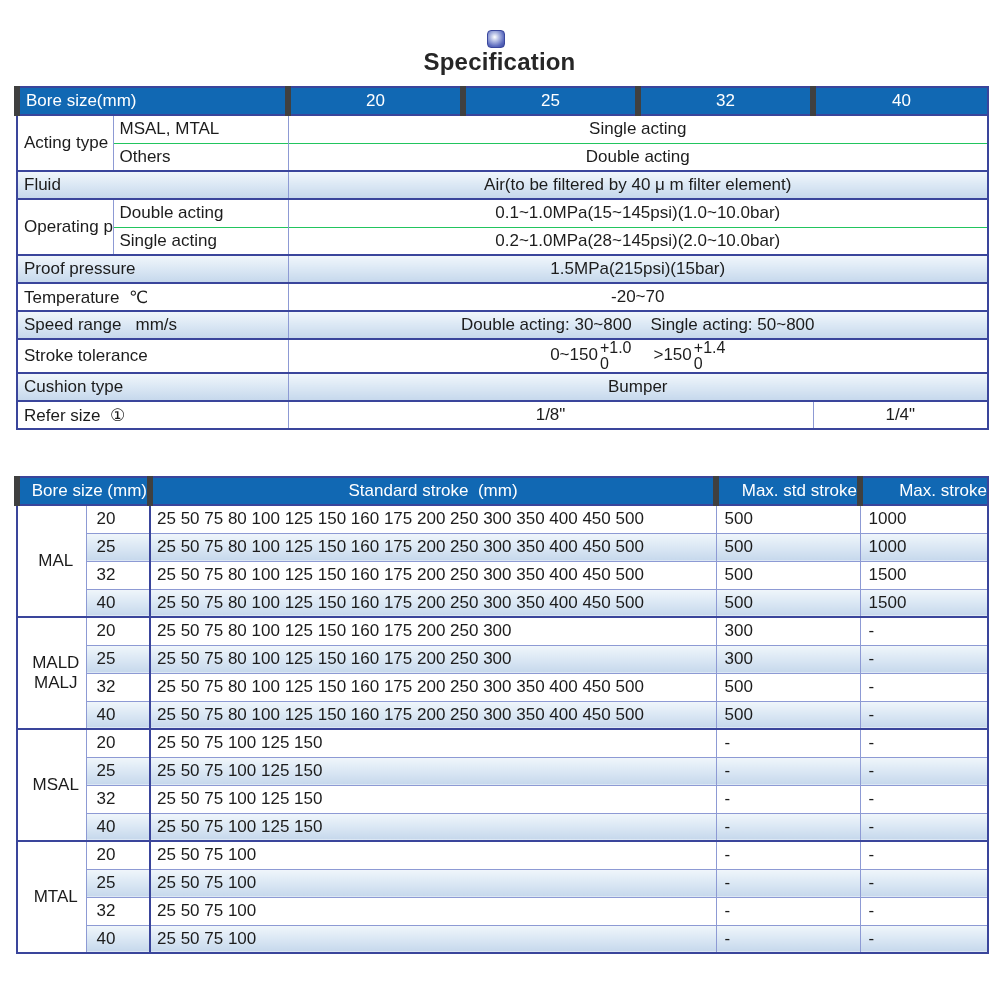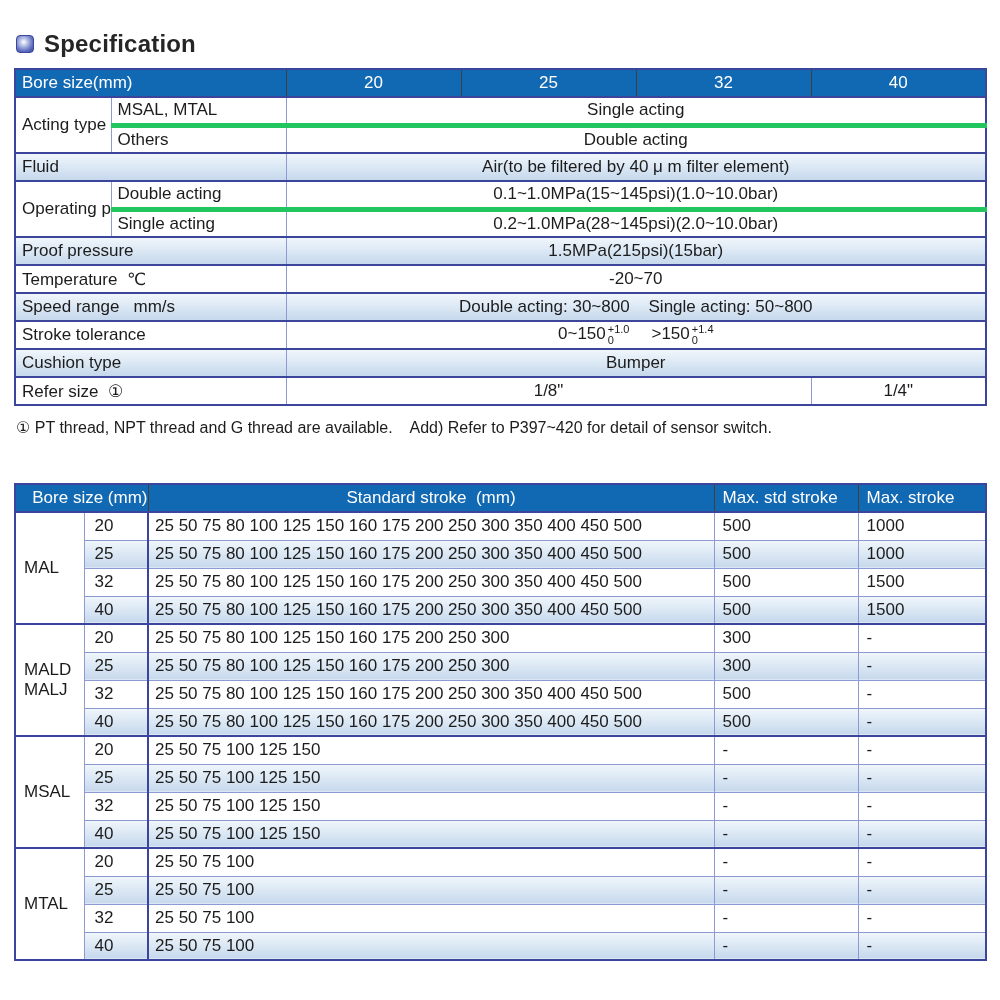--- a/index.html
+++ b/index.html
@@ -4,67 +4,67 @@
 <style>
   * { margin: 0; padding: 0; box-sizing: border-box; }
   html, body { width: 1000px; height: 1000px; overflow: hidden; background: #ffffff; }
   body {
     font-family: "Liberation Sans", "DejaVu Sans", sans-serif;
     color: #1c1c1c;
   }
   .page { width: 1000px; height: 1000px; padding: 30px 15px 0 14px; }
 
   
-  .section-head { display: flex; align-items: center; margin-bottom: 10px; }
+  .section-head { display: flex; align-items: center; margin-bottom: 10px; flex-direction: column; }
   .bullet {
     width: 18px; height: 18px; border-radius: 4px; margin: 0 10px 0 2px;
     background: radial-gradient(circle at 42% 38%, #ffffff 0%, #b9c2e6 28%, #5d6cbf 68%, #3a479d 100%);
     border: 1px solid #3a479d;
     flex: 0 0 auto;
   }
   .section-head h2 { font-size: 24px; font-weight: bold; color: #262626; letter-spacing: 0.2px; }
 
   
   table { border-collapse: collapse; table-layout: fixed; width: 971px; }
   table.spec, table.stroke { border: 2px solid #3a459b; }
   td, th { border-left: 1px solid #8d9ad4; font-size: 17px; height: 28px; overflow: hidden; white-space: nowrap; }
   th {
     background: #1168b3; color: #ffffff; font-weight: normal;
-    border-left: 1px solid #404040; border-bottom: 2px solid #3a459b;
+    border-left: 6px solid #404040; border-bottom: 2px solid #3a459b;
   }
   .pre { white-space: pre; }
 
   
   .spec tbody td { border-top: 2px solid #3a459b; }
-  .spec tbody tr.sub td { border-top: 5px solid #22c55e; }
+  .spec tbody tr.sub td { border-top: 1px solid #22c55e; }
   .spec td.lbl { padding-left: 6px; text-align: left; }
   .spec td.val { text-align: center; }
   .spec th.hlbl { text-align: left; padding-left: 6px; }
   .spec th.hcol { text-align: center; }
   tr.shade td {
     background: linear-gradient(180deg, #f0f6fb 0%, #dde9f5 45%, #c6d8ec 100%);
   }
 
   
   .tol { display: inline-flex; flex-direction: column; vertical-align: middle; margin-left: 2px; text-align: left; }
-  .tol span { font-size: 11px; line-height: 1.0; display: block; }
+  .tol span { font-size: 16px; line-height: 1.0; display: block; }
   .tol2 { margin-left: 22px; }
 
   
   .footnote { font-size: 16px; margin: 12px 0 0 2px; color: #1c1c1c; }
 
   .stroke-gap { height: 46px; }
 
   
   .stroke th.hbore { text-align: right; padding-left: 8px; }
   .stroke th.hstd { text-align: center; }
-  .stroke th.hmax { text-align: left; padding-left: 8px; margin-top: 45px; }
+  .stroke th.hmax { text-align: right; padding-left: 8px; margin-top: 45px; }
   .stroke tbody td { border-top: 1px solid #8d9ad4; }
   .stroke tbody tr.gfirst td { border-top: 2px solid #3a459b; }
-  .stroke td.model { text-align: left; padding-left: 8px; background: #ffffff; font-size: 17px; }
+  .stroke td.model { text-align: center; padding-left: 8px; background: #ffffff; font-size: 17px; }
   .stroke td.bore { text-align: left; padding-left: 10px; }
   .stroke td.strokes { text-align: left; padding-left: 6px; border-left: 2px solid #3a459b; }
   .stroke td.maxstd, .stroke td.maxs { text-align: left; padding-left: 8px; }
 </style>
 </head>
 <body>
 
 <div class="page">
 
   <div class="section-head">
@@ -142,21 +142,20 @@
         <td class="val" colspan="4">Bumper</td>
       </tr>
       <tr>
         <td class="lbl pre" colspan="2">Refer size  ①</td>
         <td class="val" colspan="3">1/8"</td>
         <td class="val">1/4"</td>
       </tr>
     </tbody>
   </table>
 
-  <div class="footnote pre">① PT thread, NPT thread and G thread are available.    Add) Refer to P397~420 for detail of sensor switch.</div>
 
   <div class="stroke-gap"></div>
 
 
   <table class="stroke">
     <colgroup>
       <col style="width:69px">
         <col style="width:64px">
         <col style="width:566px">
         <col style="width:144px">

